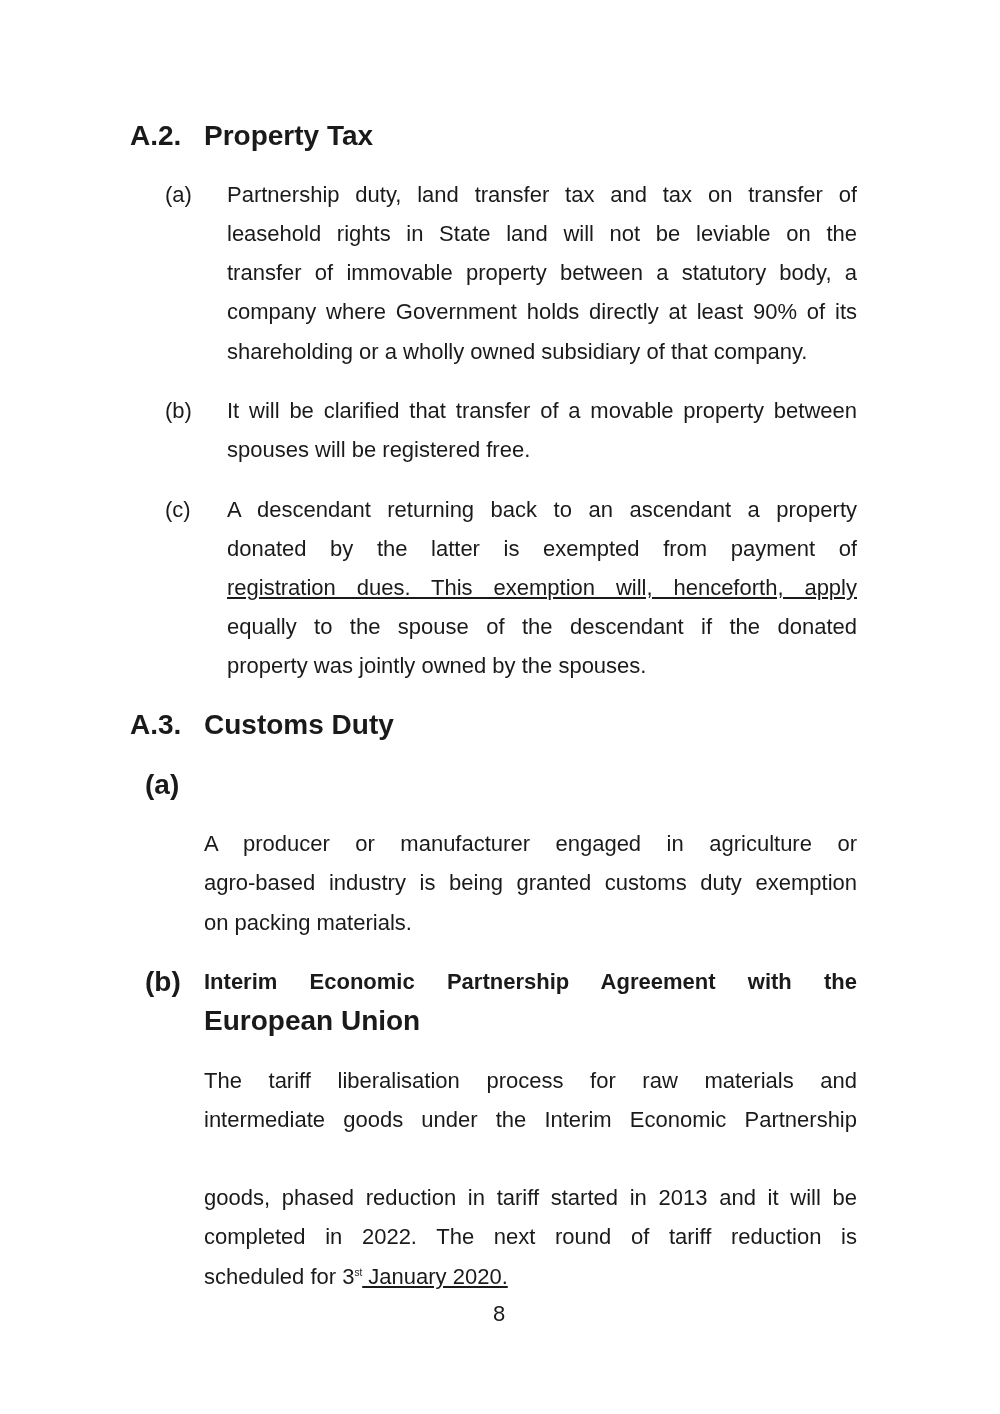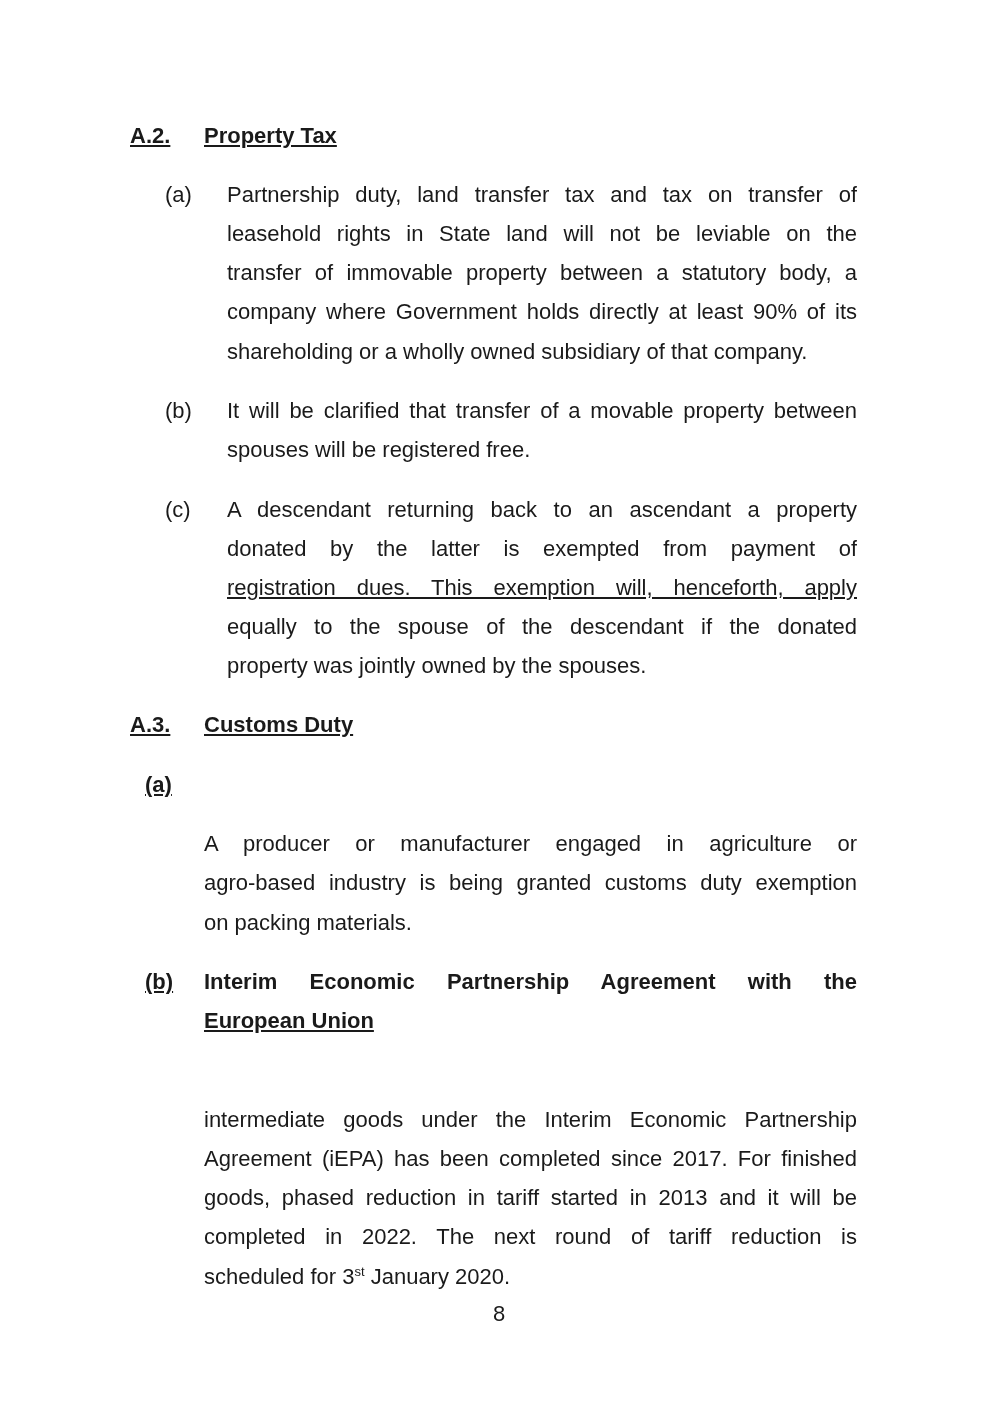--- a/index.html
+++ b/index.html
@@ -1,25 +1,25 @@
 <!DOCTYPE html>
 <html><head>
   <meta charset="utf-8">
   <style>
     html, body { margin: 0; padding: 0; background: #ffffff; }
     body { width: 1000px; height: 1414px; position: relative; overflow: hidden;
            font-family: "Liberation Sans", sans-serif; color: #1a1a1a; }
     .page { position: absolute; left: 0; top: 0; width: 1000px; height: 1414px; }
     .abs { position: absolute; white-space: nowrap; }
-    .h { font-weight: bold; font-size: 22px; line-height: 26px; text-decoration: underline; }
+    .h { font-weight: bold; font-size: 28px; line-height: 26px; }
     .num { font-size: 22px; line-height: 26px; }
     .line { position: absolute; font-size: 22px; line-height: 26px; white-space: nowrap; text-align: right; }
     .j { text-align: justify; text-align-last: justify; white-space: normal; overflow: hidden; height: 26px; }
     .bj { font-weight: bold; }
-    sup { font-size: 13px; line-height: 0; vertical-align: super; }
+    sup { font-size: 10px; line-height: 0; vertical-align: super; }
   </style>
 </head>
 <body>
 
 <div class="page">
 
   <div class="abs h" style="left:130px; top:123px;">A.2.</div>
   <div class="abs h" style="left:204px; top:123px;">Property Tax</div>
 
   <div class="abs num" style="left:165px; top:182px;">(a)</div>
@@ -45,20 +45,20 @@
 
   <div class="abs h" style="left:145px; top:772px;">(a)</div>
   <div class="line j" style="left:204px; top:831px; width:653px;">A producer or manufacturer engaged in agriculture or</div>
   <div class="line j" style="left:204px; top:870px; width:653px;">agro-based industry is being granted customs duty exemption</div>
   <div class="line" style="left:204px; top:910px;">on packing materials.</div>
 
   <div class="abs h" style="left:145px; top:969px;">(b)</div>
   <div class="line j bj" style="left:204px; top:969px; width:653px;">Interim Economic Partnership Agreement with the</div>
   <div class="abs h" style="left:204px; top:1008px;">European Union</div>
 
+  <div class="line j" style="left:204px; top:1068px; width:653px;">The tariff liberalisation process for raw materials and</div>
   <div class="line j" style="left:204px; top:1107px; width:653px;">intermediate goods under the Interim Economic Partnership</div>
-  <div class="line j" style="left:204px; top:1146px; width:653px;">Agreement (iEPA) has been completed since 2017. For finished</div>
   <div class="line j" style="left:204px; top:1185px; width:653px;">goods, phased reduction in tariff started in 2013 and it will be</div>
   <div class="line j" style="left:204px; top:1224px; width:653px;">completed in 2022. The next round of tariff reduction is</div>
-  <div class="line" style="left:204px; top:1264px;"><span>scheduled for 3</span><sup>st</sup><span style="white-space:pre;"> January 2020.</span></div>
+  <div class="line" style="left:204px; top:1264px;"><span>scheduled for 3</span><sup>st</sup><span style="white-space:pre;text-decoration:underline;"> January 2020.</span></div>
 
   <div class="abs num" style="left:493px; top:1301px;">8</div>
 </div>
 
 </body></html>

